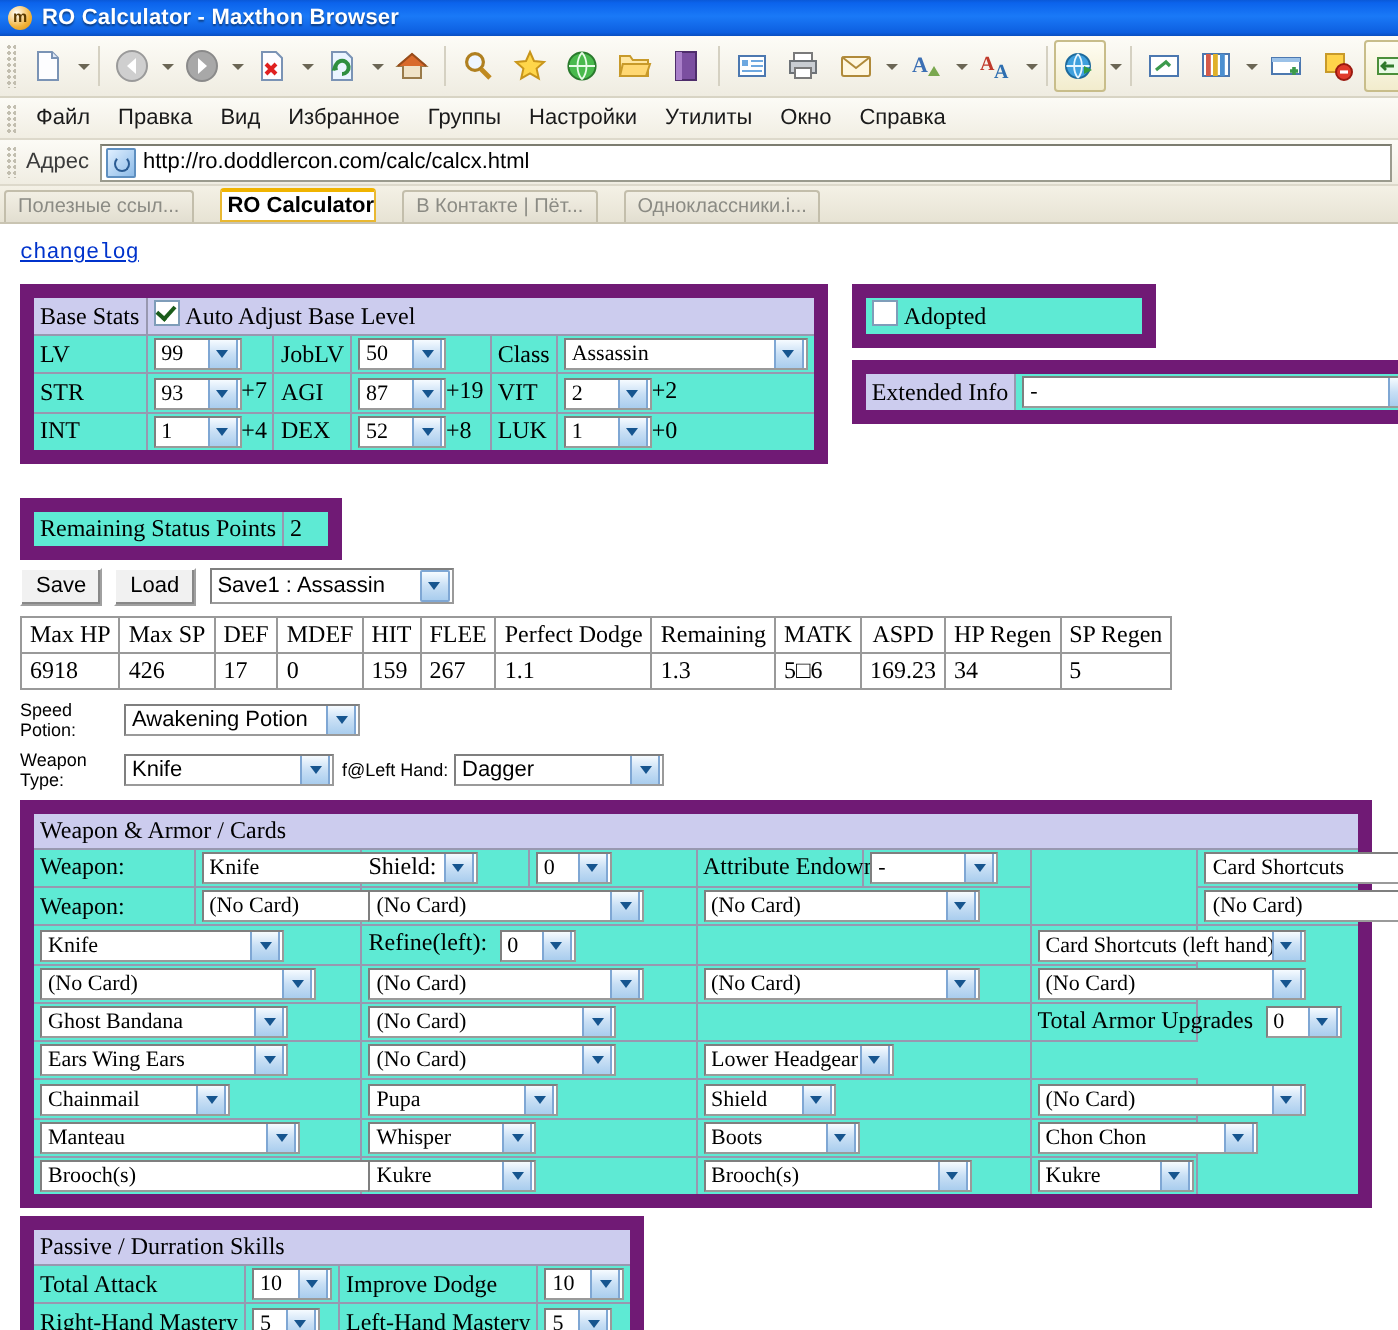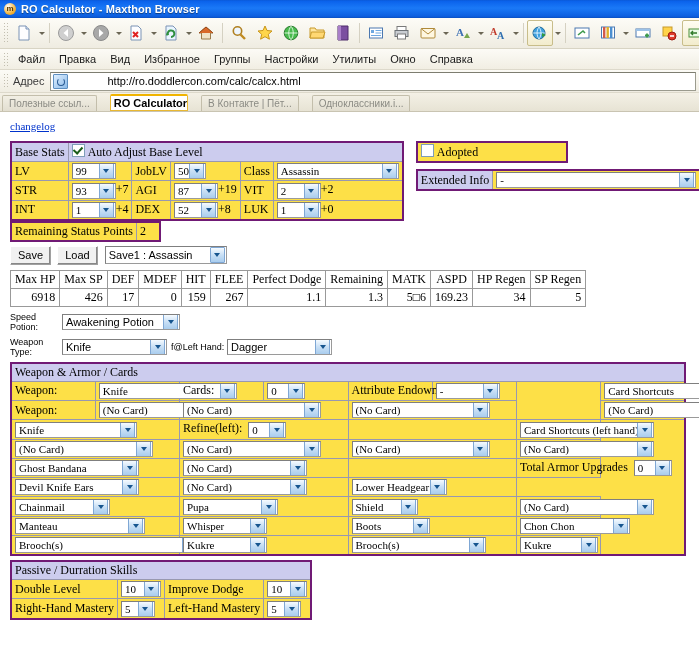--- a/index.html
+++ b/index.html
@@ -47,42 +47,42 @@
   .menubar .grip{height:15px;}
   .mi{padding:2px 7px;font-size:11px;color:#1a1a1a;white-space:nowrap;}
 
   
   .addrbar{height:22px;background:linear-gradient(to bottom,#fcfbf6,#f0ede2);
     border-bottom:1px solid #ddd9cb;display:flex;align-items:center;padding-left:2px;}
   .addrbar .grip{height:16px;}
   .addr-label{font-size:11px;color:#3b3b3b;padding:0 5px 0 2px;white-space:nowrap;}
   .addr-box{flex:1;height:17px;margin-right:3px;background:#fff;
     border:1px solid #9b9b8e;border-top-color:#7d7d70;
-    display:flex;align-items:center;padding:0 2px;gap:36px;}
+    display:flex;align-items:center;padding:0 2px;}
   .addr-ico{width:13px;height:13px;flex:none;margin-right:4px;
     background:linear-gradient(135deg,#dfefff,#8dbbe8);border:1px solid #5e8fc0;border-radius:1px;
     position:relative;}
   .addr-ico:after{content:"";position:absolute;left:3px;top:3px;width:6px;height:6px;
     border-radius:50%;border:1px solid #2a5b93;border-top-color:transparent;}
   .addr-text{font-size:11px;color:#000;white-space:nowrap;overflow:hidden;}
 
   
   .tabbar{height:18px;background:linear-gradient(to bottom,#f4f1e6,#e7e3d4);
     border-bottom:1px solid #c9c4b2;display:flex;align-items:flex-end;padding-left:2px;}
   .tab{height:15px;line-height:15px;padding:0 6px;font-size:10px;color:#8b8b84;
     background:linear-gradient(to bottom,#f2efe4,#e2ded0);
     border:1px solid #c3beab;border-bottom:none;margin-right:13px;
     max-width:96px;overflow:hidden;white-space:nowrap;text-overflow:ellipsis;
     border-radius:2px 2px 0 0;}
   .tab.sel{height:17px;line-height:16px;color:#000;font-weight:bold;background:#ffffff;
     border-color:#e9b831;border-top:2px solid #f0b400;}
 
   
   .page{background:#fff;padding:8px 0 0 10px;height:553px;position:relative;}
-  a.changelog{color:#0033cc;font-size:11px;font-family:Liberation Serif, serif;}
+  a.changelog{color:#0033cc;font-size:11px;font-family:Liberation Mono, monospace;}
 
   
   .sel{
     display:inline-flex;align-items:center;box-sizing:border-box;
     height:16px;background:#ffffff;border:1px solid #9a9a9a;
     border-top-color:#7f7f7f;border-left-color:#7f7f7f;
     font-size:11px;color:#000;padding:0 0 0 3px;vertical-align:middle;
     overflow:hidden;white-space:nowrap;
   }
   .sel .txt{flex:1;overflow:hidden;white-space:nowrap;text-overflow:clip;padding-right:2px;}
@@ -102,33 +102,33 @@
   }
   .cb{display:inline-block;width:11px;height:11px;background:#fff;
     border:1px solid #7f9db9;vertical-align:-1px;position:relative;margin-right:3px;}
   .cb.on:after{content:"";position:absolute;left:2px;top:0px;width:4px;height:7px;
     border:solid #1a5c1a;border-width:0 2px 2px 0;transform:rotate(42deg);}
 
   
   .ser{font-family:"Liberation Serif",serif;font-size:12px;color:#000;}
 
   
-  .panel{border:2px solid #701a75;border-collapse:collapse;background:#fde047;}
+  .panel{border:7px solid #701a75;border-collapse:collapse;background:#5eead4;}
   .panel td{border:1px solid #9898b0;padding:1px 3px;vertical-align:middle;
     font-family:"Liberation Serif",serif;font-size:12px;color:#000;white-space:nowrap;}
   .panel td.nb{border:none;}
   .hdr{background:#ccccee;font-family:"Liberation Serif",serif;font-size:12px;}
   .lavender{background:#ccccee;}
 
   
   .stats{border-collapse:collapse;margin-top:5px;}
   .stats th,.stats td{border:1px solid #999;font-family:"Liberation Serif",serif;
     font-size:12px;padding:1px 4px;color:#000;white-space:nowrap;}
   .stats th{font-weight:normal;background:#fff;}
-  .stats td{text-align:right;}
+  .stats td{text-align:left;}
 
   .tiny{font-size:9px;font-family:"Liberation Sans",sans-serif;color:#000;}
 </style>
 </head>
 <body>
 
 <div class="titlebar">
   <div class="tb-logo">m</div>
   <div class="tb-title">RO Calculator  -  Maxthon Browser</div>
 </div>
@@ -372,21 +372,21 @@
           <td>
             <span class="sel" style="width:44px">
               <span class="txt">99</span>
                       <span class="arw">
                         <i></i>
                       </span>
             </span>
           </td>
           <td>JobLV</td>
           <td>
-            <span class="sel" style="width:32px">
+            <span class="sel" style="width:44px">
               <span class="txt">50</span>
                       <span class="arw">
                         <i></i>
                       </span>
             </span>
           </td>
           <td>Class</td>
           <td>
             <span class="sel" style="width:122px">
               <span class="txt">Assassin</span>
@@ -450,21 +450,21 @@
               <span class="txt">1</span>
                       <span class="arw">
                         <i></i>
                       </span>
             </span><span class="ser">+0</span>
           </td>
         </tr>
       </tbody>
             </table>
 
-      <table class="panel" cellspacing="0" style="margin-top:0">
+      <table class="panel" cellspacing="0" style="margin-top:17px">
         <tbody>
                 <tr>
           <td>Remaining Status Points</td>
           <td style="min-width:16px">2</td>
         </tr>
       </tbody>
             </table>
     </td>
 
     <td style="vertical-align:top">
@@ -582,21 +582,21 @@
     <tr>
       <td style="width:56px">Weapon:</td>
       <td style="width:142px">
         <span class="sel" style="width:138px">
           <span class="txt">Knife</span>
               <span class="arw">
                 <i></i>
               </span>
         </span>
       </td>
-      <td style="width:44px">Cards:</td>
+      <td style="width:44px">Shield:</td>
       <td style="width:98px">
         <span class="sel" style="width:38px">
           <span class="txt">0</span>
               <span class="arw">
                 <i></i>
               </span>
         </span>
       </td>
       <td style="width:98px">Attribute Endowment</td>
       <td style="width:70px">
@@ -738,21 +738,21 @@
               <span class="arw">
                 <i></i>
               </span>
         </span>
       </td>
     </tr>
 
     <tr>
       <td colspan="2">
         <span class="sel" style="width:124px">
-          <span class="txt">Devil Knife Ears</span>
+          <span class="txt">Ears Wing Ears</span>
               <span class="arw">
                 <i></i>
               </span>
         </span>
       </td>
       <td colspan="2">
         <span class="sel" style="width:124px">
           <span class="txt">(No Card)</span>
               <span class="arw">
                 <i></i>
@@ -877,21 +877,21 @@
   </tbody>
     </table>
 
   
   <table class="panel" cellspacing="0" style="margin-top:4px">
     <tbody>
         <tr>
           <td class="hdr" colspan="4" style="width:262px">Passive / Durration Skills</td>
         </tr>
     <tr>
-      <td style="width:92px">Double Level</td>
+      <td style="width:92px">Total Attack</td>
       <td>
         <span class="sel" style="width:40px">
           <span class="txt">10</span>
               <span class="arw">
                 <i></i>
               </span>
         </span>
       </td>
       <td style="width:86px">Improve Dodge</td>
       <td>

